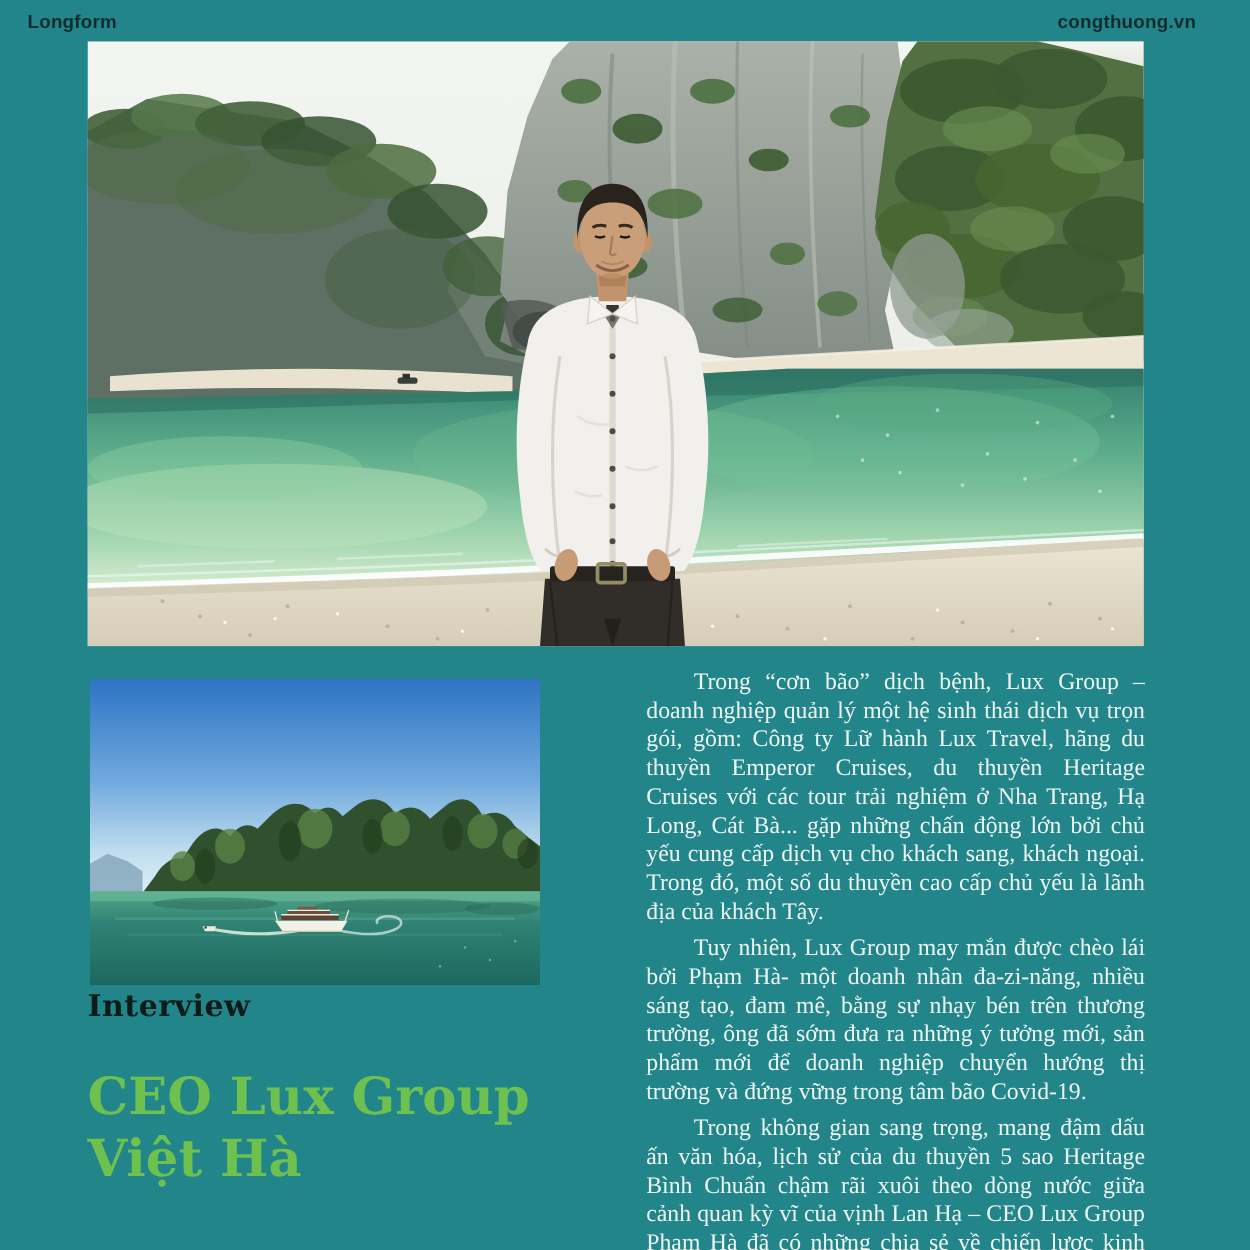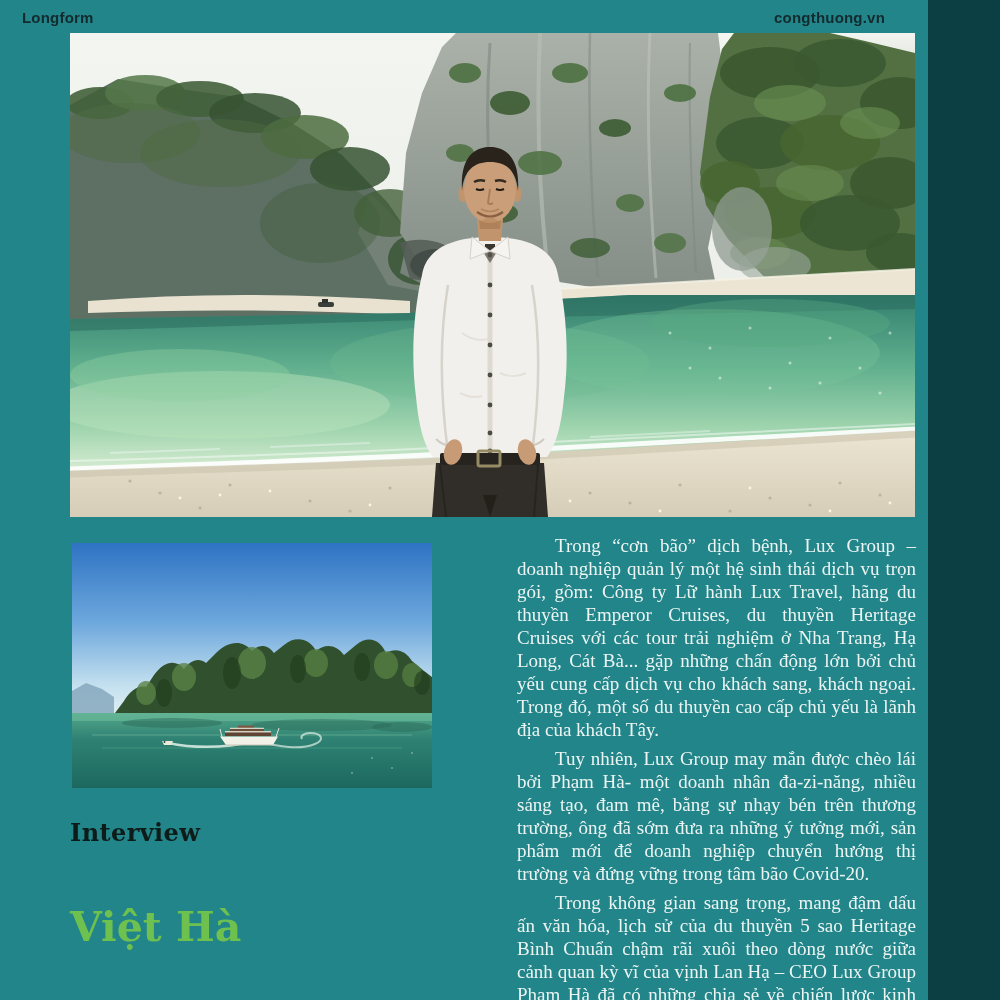--- a/index.html
+++ b/index.html
@@ -1,39 +1,39 @@
 <!DOCTYPE html>
 <html><head>
 <meta charset="utf-8">
 <style>
   html,body { margin:0; padding:0; }
   body { background:#0c3f43; }
   .page {
-    position:relative; width:928px; height:1000px;
+    position:relative; width:1000px; height:1000px;
     background:#22858a; overflow:hidden;
     font-family:"Liberation Sans","DejaVu Sans",sans-serif;
   }
   .masthead-left, .masthead-right {
     position:absolute; top:8px;
     font:700 15px/1.3 "Liberation Sans","DejaVu Sans",sans-serif;
     color:#132b2e; letter-spacing:.2px;
   }
   .masthead-left  { left:22px; }
   .masthead-right { right:43px; }
   .hero  { position:absolute; left:70px; top:33px;  width:845px; height:484px; }
   .thumb { position:absolute; left:72px; top:543px; width:360px; height:245px; }
   .hero svg, .thumb svg { display:block; width:100%; height:100%; }
   .body-col {
     position:absolute; left:513px; top:534px; width:403px;
     color:#edf5f3; font:400 19px/23px "Liberation Serif","DejaVu Serif",serif;
     text-align:justify;
   }
   .body-col p { margin:0 0 6px 4px; text-indent:38px; }
   .kicker {
-    position:absolute; left:70px; top:820px;
+    position:absolute; left:70px; top:792px;
     font:700 24px/1.1 "DejaVu Serif","Liberation Serif",serif;
     color:#0d1b19; letter-spacing:.4px;
   }
   .title {
     position:absolute; left:70px; top:852px;
     font:700 41px/50px "DejaVu Serif","Liberation Serif",serif;
     color:#6ec14f;
   }
 </style>
 </head>
@@ -313,23 +313,23 @@
       </g>
       <g>
         <path d="M90,198 L101,198 L99,202 L92,202 Z" fill="#eceadb"></path>
         <circle cx="92.5" cy="199" r="1" fill="#3a4340"></circle>
       </g>
     </svg>
   </div>
 
   <div class="body-col">
     <p>Trong “cơn bão” dịch bệnh, Lux Group – doanh nghiệp quản lý một hệ sinh thái dịch vụ trọn gói, gồm: Công ty Lữ hành Lux Travel, hãng du thuyền Emperor Cruises, du thuyền Heritage Cruises với các tour trải nghiệm ở Nha Trang, Hạ Long, Cát Bà... gặp những chấn động lớn bởi chủ yếu cung cấp dịch vụ cho khách sang, khách ngoại. Trong đó, một số du thuyền cao cấp chủ yếu là lãnh địa của khách Tây.</p>
-    <p>Tuy nhiên, Lux Group may mắn được chèo lái bởi Phạm Hà- một doanh nhân đa-zi-năng, nhiều sáng tạo, đam mê, bằng sự nhạy bén trên thương trường, ông đã sớm đưa ra những ý tưởng mới, sản phẩm mới để doanh nghiệp chuyển hướng thị trường và đứng vững trong tâm bão Covid-20.</p>
+    <p>Tuy nhiên, Lux Group may mắn được chèo lái bởi Phạm Hà- một doanh nhân đa-zi-năng, nhiều sáng tạo, đam mê, bằng sự nhạy bén trên thương trường, ông đã sớm đưa ra những ý tưởng mới, sản phẩm mới để doanh nghiệp chuyển hướng thị trường và đứng vững trong tâm bão Covid-19.</p>
     <p>Trong không gian sang trọng, mang đậm dấu ấn văn hóa, lịch sử của du thuyền 5 sao Heritage Bình Chuẩn chậm rãi xuôi theo dòng nước giữa cảnh quan kỳ vĩ của vịnh Lan Hạ – CEO Lux Group Phạm Hà đã có những chia sẻ về chiến lược kinh doanh vượt thách thức cũng như tương lai của ngành kinh tế xanh Việt Nam hậu Covid-19.</p>
   </div>
 
   <div class="kicker">Interview</div>
   <div class="title">
-    <br>
+    <span>CEO Lux Group</span><br>
     <span>Việt Hà</span>
   </div>
 
 </div>
 
 </body></html>

